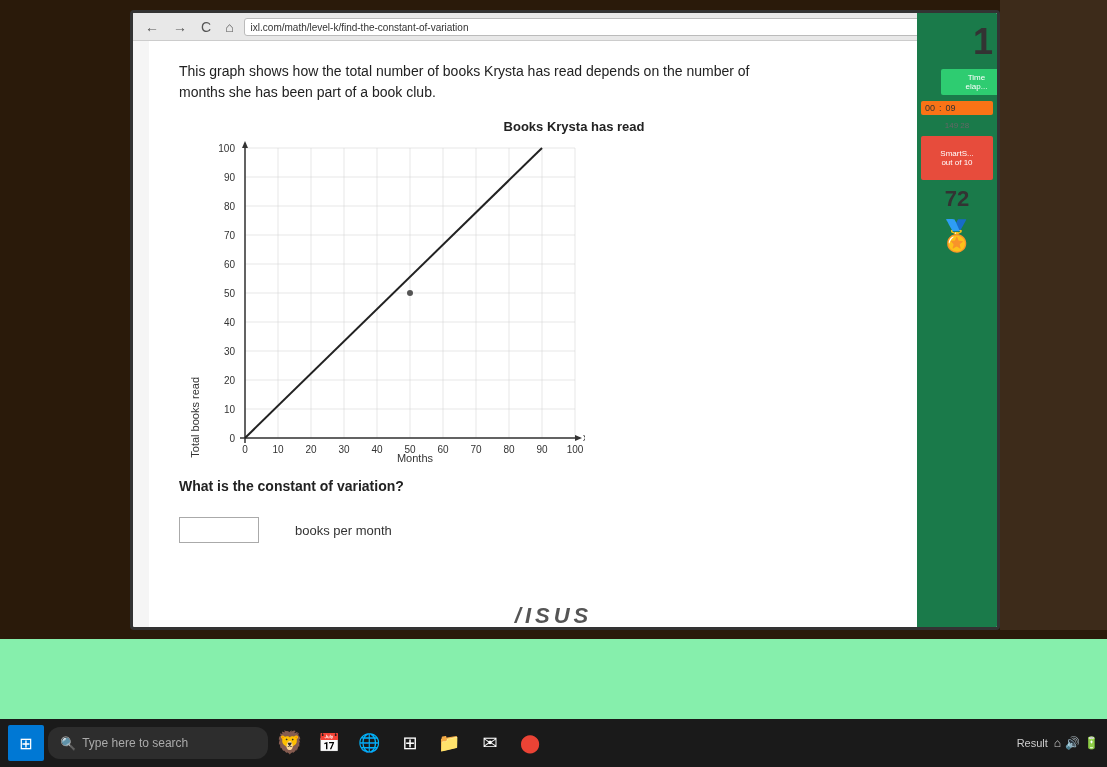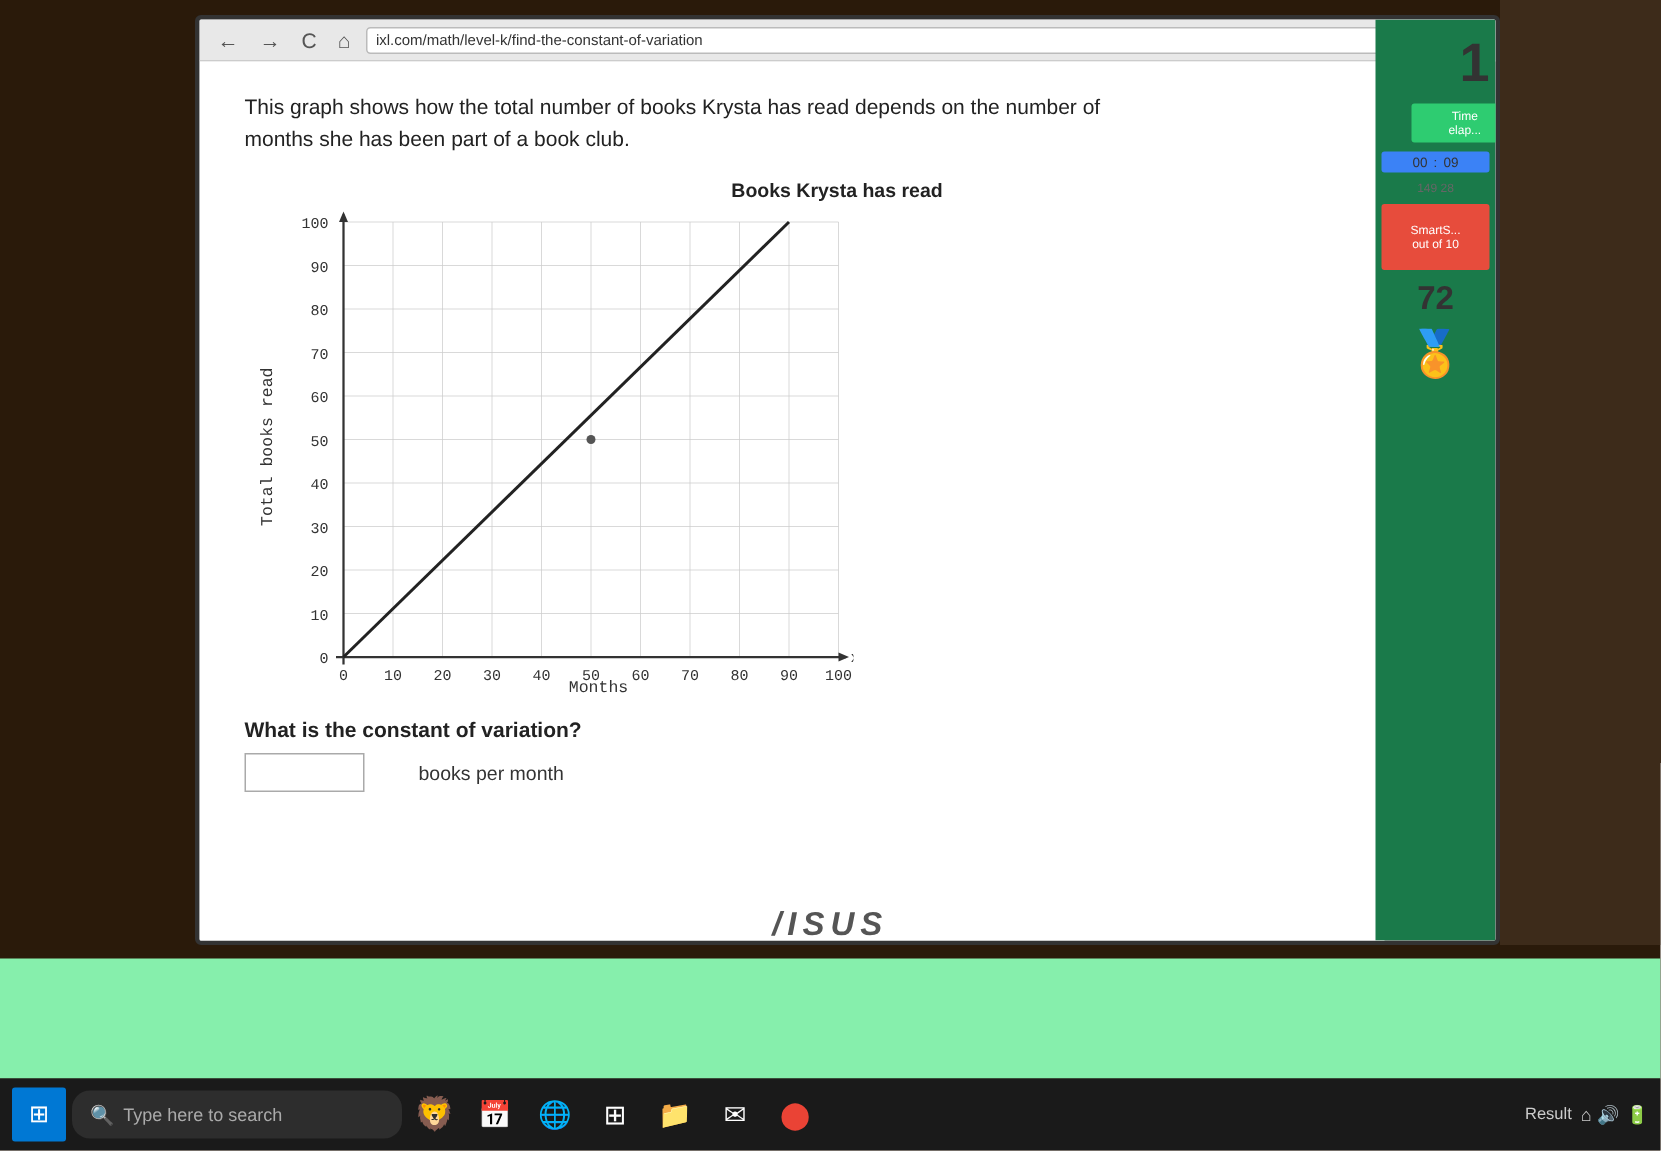--- a/index.html
+++ b/index.html
@@ -78,25 +78,24 @@
       padding: 4px;
       width: 90%;
       border-radius: 2px;
       margin-left: 39px;
     }
     .time-display {
       display: flex;
       gap: 4px;
       font-size: 9px;
       color: #333;
-      background: #3b82f6;
+      background: #f97316;
       padding: 2px 4px;
       border-radius: 2px;
       width: 90%;
-      justify-content: center;
     }
     .smart-score {
       background: #e74c3c;
       color: white;
       font-size: 8px;
       text-align: center;
       padding: 13px;
       width: 90%;
       border-radius: 2px;
     }
@@ -114,21 +113,21 @@
       font-weight: bold;
       color: #333;
       text-align: right;
       width: 90%;
     }
 
     
     .main-content {
       position: absolute;
       top: 28px;
-      left: 0;
+      left: 16px;
       width: 790px;
       height: 592px;
       background: white;
       padding: 20px 30px;
       overflow-y: auto;
     }
 
     .problem-text {
       font-size: 14px;
       color: #222;
@@ -141,24 +140,23 @@
       text-align: center;
       font-size: 13px;
       font-weight: bold;
       color: #222;
       margin-bottom: 4px;
       margin-left: 60px;
     }
 
     .graph-container {
       display: flex;
-      align-items: center;
+      align-items: flex-end;
       margin-left: 10px;
       margin-bottom: 20px;
-      font-family: Liberation Mono, monospace;
     }
 
     .y-label {
       writing-mode: vertical-rl;
       transform: rotate(180deg);
       font-size: 11px;
       color: #333;
       margin-right: 4px;
       white-space: nowrap;
     }
@@ -171,21 +169,21 @@
 
     .graph-svg {
       width: 100%;
       height: 100%;
     }
 
     .question-text {
       font-size: 14px;
       font-weight: bold;
       color: #222;
-      margin-bottom: 8px;
+      margin-bottom: 23px;
     }
 
     .answer-instruction {
       font-size: 13px;
       font-style: italic;
       color: #333;
       margin-bottom: 14px;
     }
 
     .answer-row {

